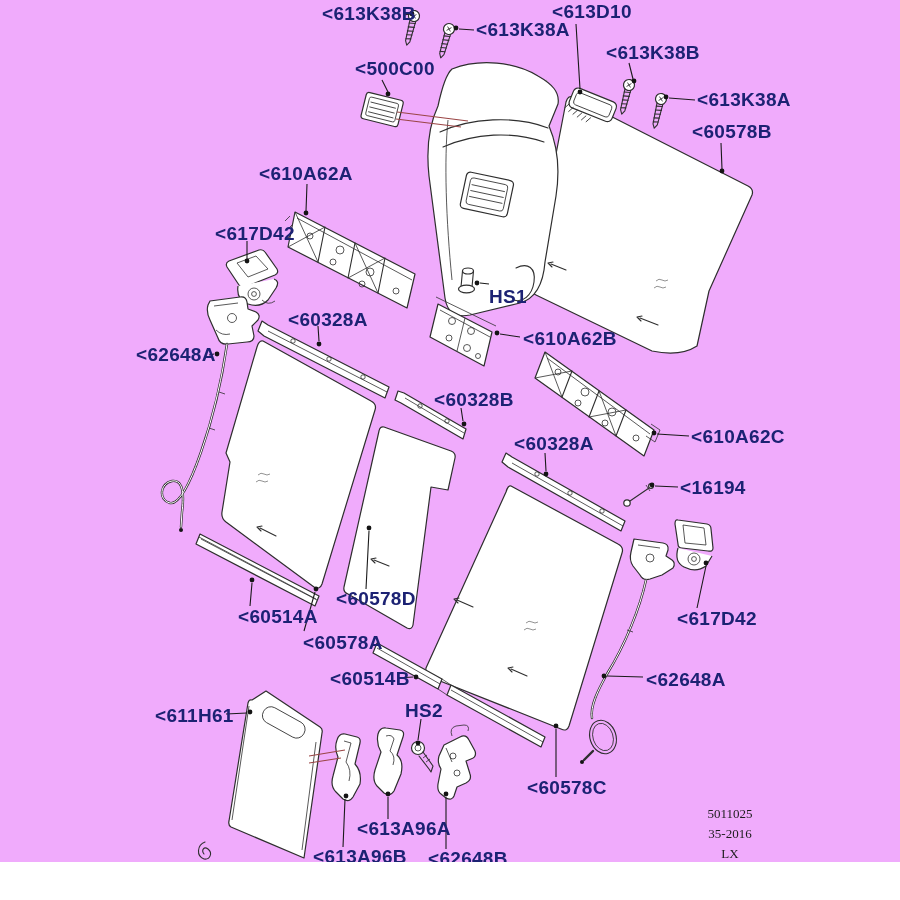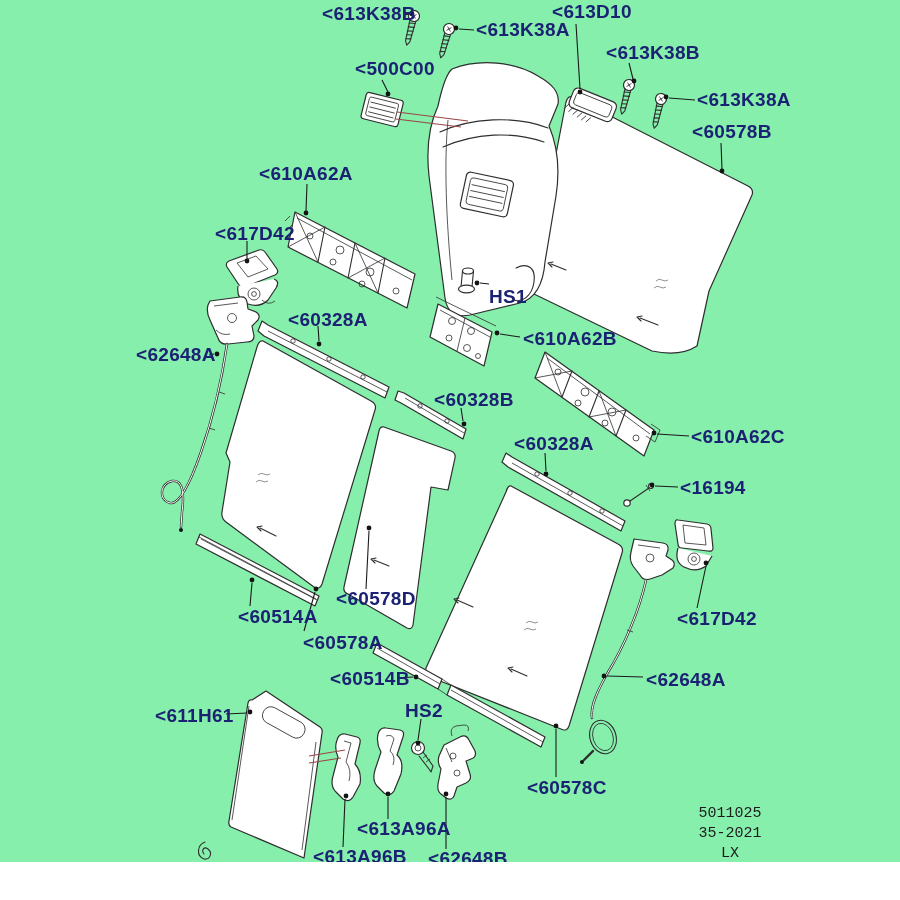--- a/index.html
+++ b/index.html
@@ -1,32 +1,32 @@
 <!DOCTYPE html>
 <html><head>
 <meta charset="utf-8">
 <style>
   html,body{margin:0;padding:0;background:#ffffff;}
   body{width:900px;height:900px;position:relative;font-family:"Liberation Sans",sans-serif;}
-  #canvas{position:absolute;left:0;top:0;width:900px;height:862px;overflow:hidden;background:#86efac;}
+  #canvas{position:absolute;left:0;top:0;width:900px;height:862px;overflow:hidden;background:#f0abfc;}
   svg{position:absolute;left:0;top:0;}
   .ln{fill:none;stroke:#2e2e2e;stroke-width:1.1;stroke-linejoin:round;stroke-linecap:round;}
   .fw{fill:#ffffff;stroke:#2e2e2e;stroke-width:1.2;stroke-linejoin:round;}
   .thin{fill:none;stroke:#2e2e2e;stroke-width:0.8;}
   .ghost{fill:none;stroke:#b9b9b9;stroke-width:1.1;}
   .cable{fill:none;stroke:#2e2e2e;stroke-width:2.4;stroke-linecap:round;}
   .cable-core{fill:none;stroke:#ffffff;stroke-width:1;stroke-linecap:round;}
   .leader{fill:none;stroke:#1a1a1a;stroke-width:1.1;}
   .dot{fill:#141414;stroke:none;}
   .red{fill:none;stroke:#9a4545;stroke-width:1.1;}
   .stamp{fill:none;stroke:#777;stroke-width:0.8;}
   .lbl{position:absolute;font-weight:bold;font-size:19px;line-height:20px;
        color:#1c2273;white-space:nowrap;letter-spacing:0.3px;cursor:pointer;}
   #sheet{position:absolute;left:694px;top:804px;width:72px;text-align:center;
-         font-family:Liberation Mono, monospace;font-size:15px;line-height:20px;color:#1c1c1c;}
+         font-family:Liberation Serif, serif;font-size:13px;line-height:20px;color:#1c1c1c;}
 </style>
 </head>
 <body>
 
 <div id="canvas">
 
 <svg width="900" height="862" viewBox="0 0 900 862">
   <defs>
     <g id="screw">
       <path class="ln" d="M-3,4 L-2.2,26 L0,30 L2.2,26 L3,4"></path>
@@ -331,17 +331,17 @@
 <div class="lbl" style="left:646px;top:670px">&lt;62648A</div>
 <div class="lbl" style="left:155px;top:706px">&lt;611H61</div>
 <div class="lbl" style="left:405px;top:701px">HS2</div>
 <div class="lbl" style="left:527px;top:778px">&lt;60578C</div>
 <div class="lbl" style="left:357px;top:819px">&lt;613A96A</div>
 <div class="lbl" style="left:313px;top:847px">&lt;613A96B</div>
 <div class="lbl" style="left:428px;top:849px">&lt;62648B</div>
 
 <div id="sheet">
   <div>5011025</div>
-  <div>35-2021</div>
+  <div>35-2016</div>
   <div>LX</div>
 </div>
 
 </div>
 
 </body></html>

